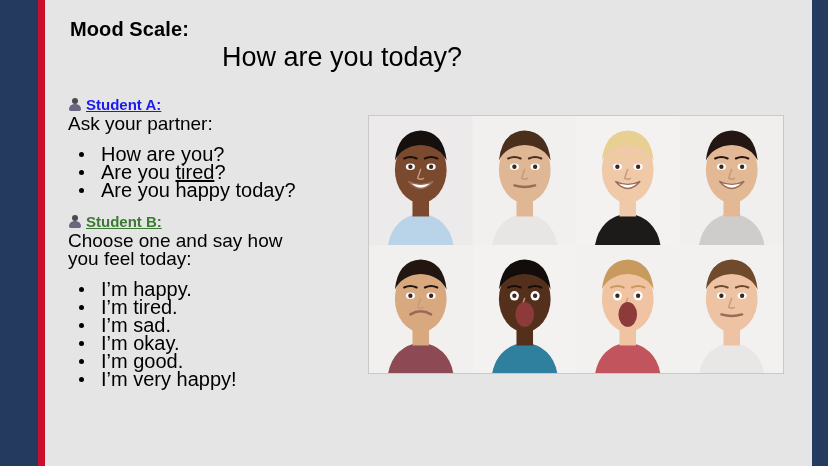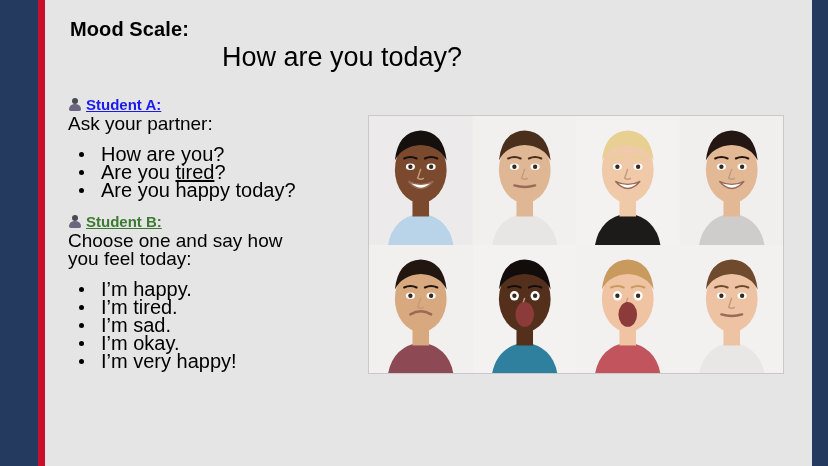--- a/index.html
+++ b/index.html
@@ -182,20 +182,21 @@
           <span class="body"></span>
       </span>
       <span class="label">Student B:</span>
     </div>
     <p class="prompt">Choose one and say how you feel today:</p>
     <ul class="items" id="list-b">
         <li><span>I’m happy.</span></li>
         <li><span>I’m tired.</span></li>
         <li><span>I’m sad.</span></li>
         <li><span>I’m okay.</span></li>
+        <li><span>I’m good.</span></li>
         <li><span>I’m very happy!</span></li>
       </ul>
   </div>
 
   <div class="collage" id="collage">
       <div class="face">
         <svg viewBox="0 0 100 130" preserveAspectRatio="xMidYMid slice">
           <rect width="100" height="130" fill="#eceaea"></rect>
           <path d="M18 130 Q22 101 50 97 Q78 101 82 130 Z" fill="#b9d3e8"></path>
           <rect x="42" y="84" width="16" height="16" fill="#7b4a2e"></rect>

